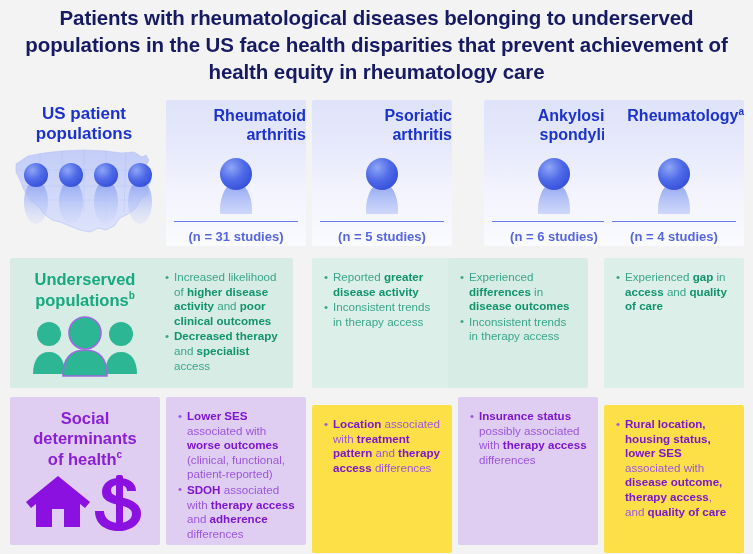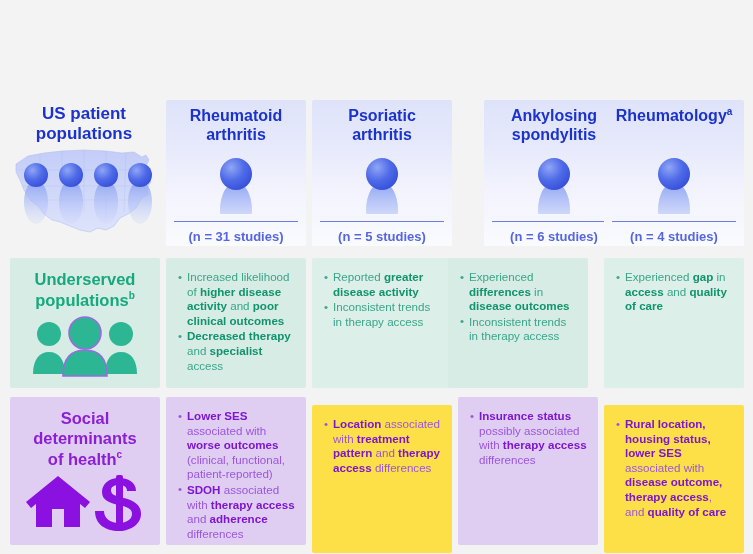--- a/index.html
+++ b/index.html
@@ -35,21 +35,21 @@
     position: absolute; left: 2px; top: 42px; width: 150px; height: 100px;
   }
   .usmap-wrap svg { width: 150px; height: 100px; display: block; }
 
   .hdr-card {
     position: absolute; top: 0; height: 146px;
     background: linear-gradient(180deg,#dfe3fa 0%, #e6e9fb 30%, #f2f3fd 62%, #fafbfe 100%);
     border-radius: 2px;
   }
   .hdr-card-title {
-    text-align: center; font-size: 16px; font-weight: bold;
+    text-align: right; font-size: 16px; font-weight: bold;
     color: #1b33cc; line-height: 1.2; padding-top: 6px;
   }
   .hdr-card-title sup { font-size: 10px; vertical-align: super; }
   .person-wrap {
     position: absolute; left: 0; right: 0; top: 52px; height: 62px;
   }
   .person-wrap svg { display: block; margin: 0 auto; }
   .hdr-rule {
     position: absolute; left: 8px; right: 8px; bottom: 24px;
     border-top: 1.4px solid #6a7ce8;
@@ -95,20 +95,21 @@
   .row-green ul.bullets b { color: #11936c; }
   .row-purple ul.bullets li { color: #9b56dd; }
   .row-purple ul.bullets li::before { color: #9b56dd; }
   .row-purple ul.bullets b { color: #7d16cf; }
 </style>
 </head>
 <body>
 
 <div class="page">
 
+  <div class="title">Patients with rheumatological diseases belonging to underserved populations in the US face health disparities that prevent achievement of health equity in rheumatology care</div>
 
   <div class="header-row">
 
     <div class="hdr-left">
       <div class="hdr-left-title">
         <span>US patient</span><br>
         <span>populations</span>
       </div>
       <div class="usmap-wrap">
         <svg viewBox="0 0 150 100">
@@ -222,21 +223,21 @@
             <circle cx="92" cy="18" r="12"></circle>
             <path d="M76,58 C76,44 82,36 92,36 C102,36 108,44 108,58 Z"></path>
           </g>
           <g fill="#2cb694" stroke="#9b6ae0" stroke-width="1.6">
             <circle cx="56" cy="17" r="16"></circle>
             <path d="M34,60 C34,42 42,34 56,34 C70,34 78,42 78,60 Z"></path>
           </g>
         </svg>
       </div>
     </div>
-    <div class="cell" style="left:166px;width:140px;">
+    <div class="cell" style="left:153px;width:140px;">
       <ul class="bullets">
           <li><span>Increased likelihood of </span><b>higher disease activity</b><span> and </span><b>poor clinical outcomes</b></li>
           <li><b>Decreased therapy</b><span> and </span><b>specialist</b><span> access</span></li>
         </ul>
     </div>
     <div class="cell alt" style="left:312px;width:140px;">
       <ul class="bullets">
           <li><span>Reported </span><b>greater disease activity</b></li>
           <li><span>Inconsistent trends in therapy access</span></li>
         </ul>

